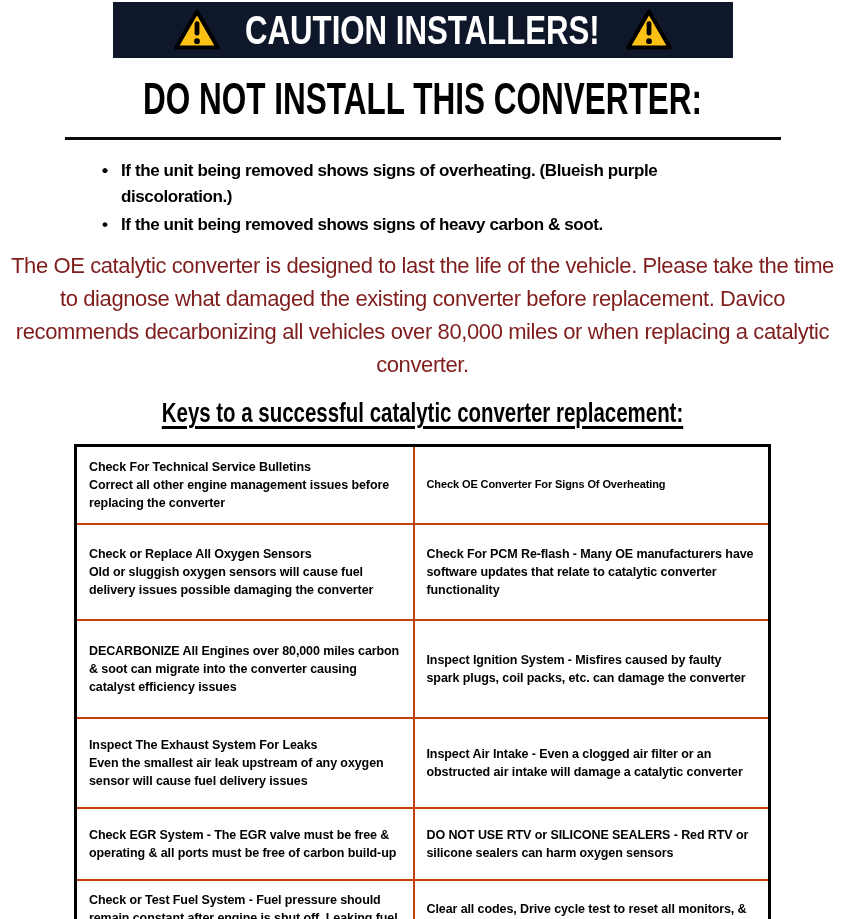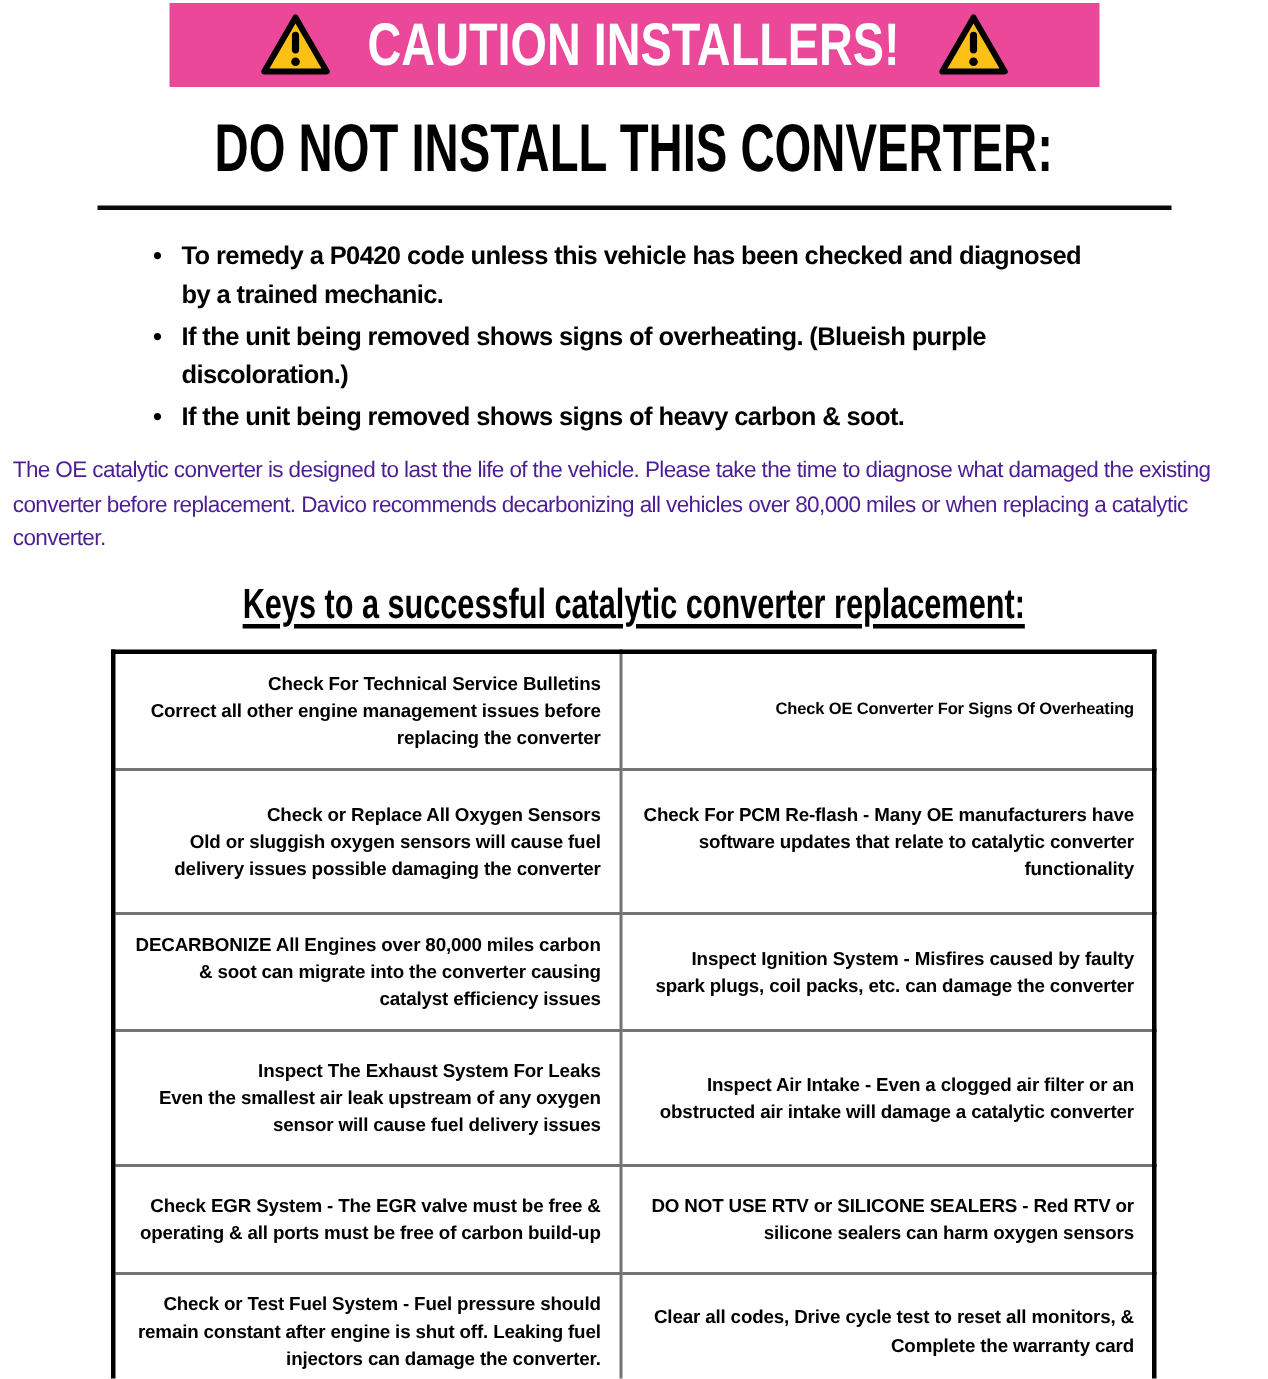--- a/index.html
+++ b/index.html
@@ -9,21 +9,21 @@
     font-family: "Liberation Sans", sans-serif;
     color: #000;
     overflow: hidden;
   }
   .flyer { width: 845px; height: 919px; }
 
   
   .banner {
     width: 620px; height: 56px;
     margin: 2px auto 0;
-    background: #ec4899;
+    background: #0f172a;
     display: flex; align-items: center; justify-content: center;
   }
   .warn-icon { width: 48px; height: 44px; flex: 0 0 auto; }
   .warn-icon svg { width: 48px; height: 44px; display: block; }
   .banner-title-wrap {
     width: 372px; display: flex; justify-content: center;
     margin: 0 16px; overflow: visible;
   }
   .banner-title {
     color: #ffffff; font-weight: bold; font-size: 40px;
@@ -56,23 +56,23 @@
     letter-spacing: -0.4px;
     margin-bottom: 2px;
   }
   .warning-list li .bullet-dot {
     position: absolute; left: 2px; top: 0;
   }
 
   
   .advice {
     width: 828px; margin: 12px auto 0;
-    text-align: left;
-    font-size: 15px; line-height: 1.5; letter-spacing: -0.4px;
-    color: #4c1d95;
+    text-align: center;
+    font-size: 22px; line-height: 1.5; letter-spacing: -0.4px;
+    color: #7f1d1d;
   }
 
   
   .keys-heading {
     margin-top: 16px;
     text-align: center;
     font-size: 28px; font-weight: bold; line-height: 1.15;
     white-space: nowrap;
     transform: scaleX(0.73); transform-origin: center;
     text-decoration: underline;
@@ -82,29 +82,29 @@
 
   
   .keys-table {
     border-collapse: collapse; table-layout: fixed;
     width: 694px; margin: 14px auto 0;
     border: 3px solid #000;
   }
   .keys-table col.c-left  { width: 338px; }
   .keys-table col.c-right { width: 356px; }
   .keys-table td {
-    border: 2px solid #737373;
-    text-align: right; vertical-align: middle;
+    border: 2px solid #c2410c;
+    text-align: left; vertical-align: middle;
     font-weight: bold; font-size: 12.5px; line-height: 1.45;
     letter-spacing: -0.1px;
     padding: 4px 12px;
   }
   .keys-table tr:nth-child(1) { height: 79px; }
   .keys-table tr:nth-child(2) { height: 96px; }
-  .keys-table tr:nth-child(3) { height: 78px; }
+  .keys-table tr:nth-child(3) { height: 98px; }
   .keys-table tr:nth-child(4) { height: 90px; }
   .keys-table tr:nth-child(5) { height: 72px; }
   .keys-table tr:nth-child(6) { height: 77px; }
   .keys-table tr:nth-child(1) td.cell-right { font-size: 11px; }
 </style>
 </head>
 <body>
 
 <div class="flyer">
 
@@ -128,21 +128,20 @@
     </span>
   </div>
 
   <div class="main-heading">DO NOT INSTALL THIS CONVERTER:</div>
 
   <hr class="divider">
 
   <ul class="warning-list">
     <li>
       <span class="bullet-dot">•</span>
-      <span>To remedy a P0420 code unless this vehicle has been checked and diagnosed by a trained mechanic.</span>
     </li>
     <li>
       <span class="bullet-dot">•</span>
       <span>If the unit being removed shows signs of overheating. (Blueish purple discoloration.)</span>
     </li>
     <li>
       <span class="bullet-dot">•</span>
       <span>If the unit being removed shows signs of heavy carbon &amp; soot.</span>
     </li>
   </ul>

